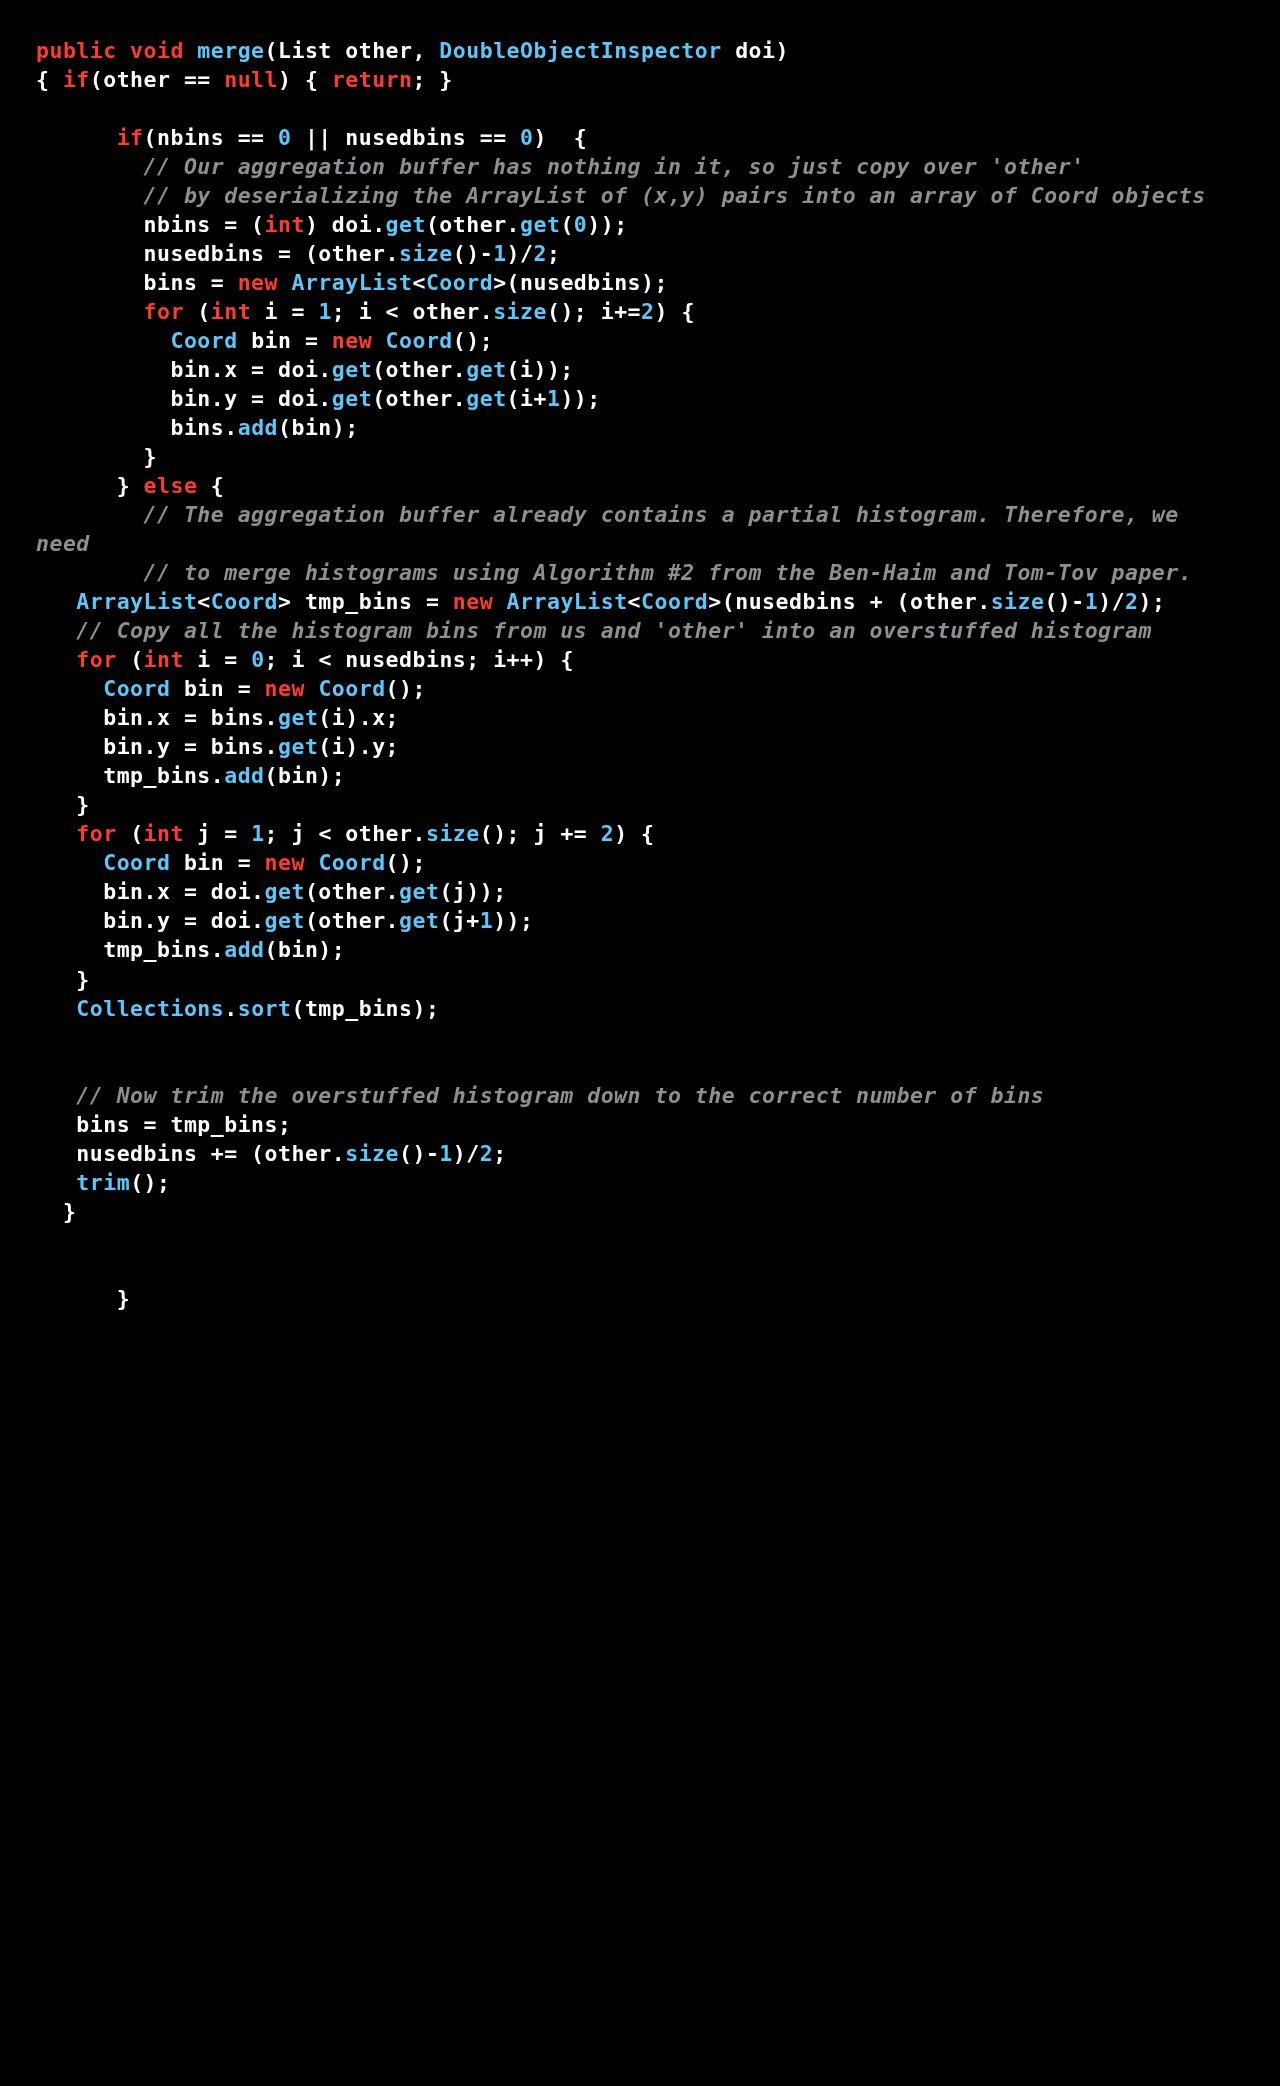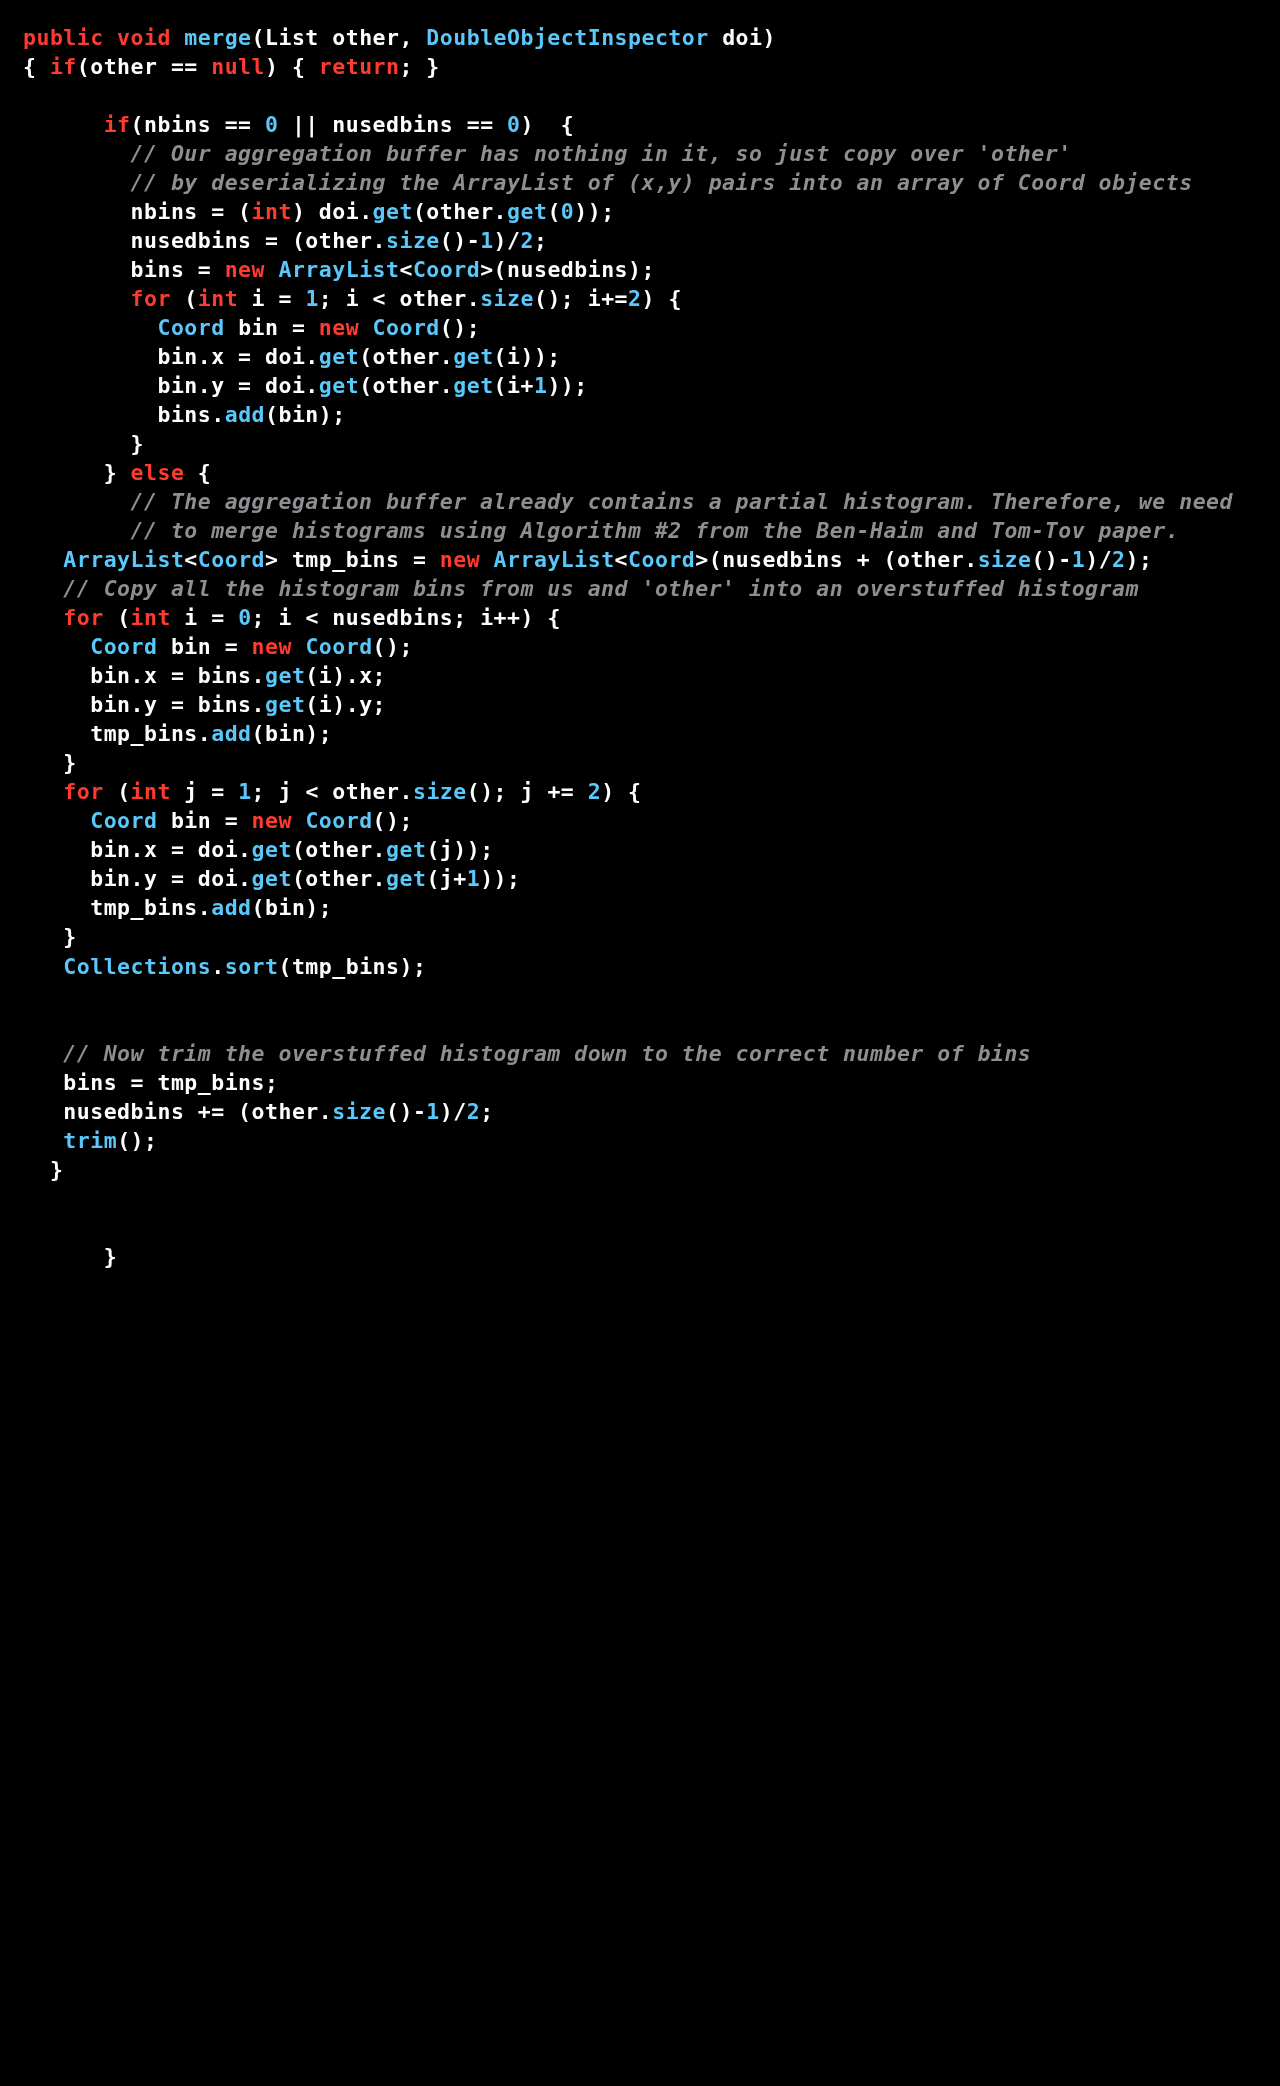--- a/index.html
+++ b/index.html
@@ -9,21 +9,21 @@
     font-family: 'Courier New', Courier, monospace;
     font-size: 21.5px;
     line-height: 1.35;
     color: #ffffff;
     width: 1280px;
     box-sizing: border-box;
     font-weight: bold;
     letter-spacing: 0.5px;
   }
   pre {
-    margin: 3px;
+    margin: 16px;
     white-space: pre-wrap;
     word-wrap: break-word;
   }
   .kw   { color: #ff3b30; }
   .type { color: #5ac8fa; }
   .mtd  { color: #5ac8fa; }
   .num  { color: #5ac8fa; }
   .cmt  { color: #8e8e93; font-style: italic; }
   .txt  { color: #ffffff; }
 </style>

